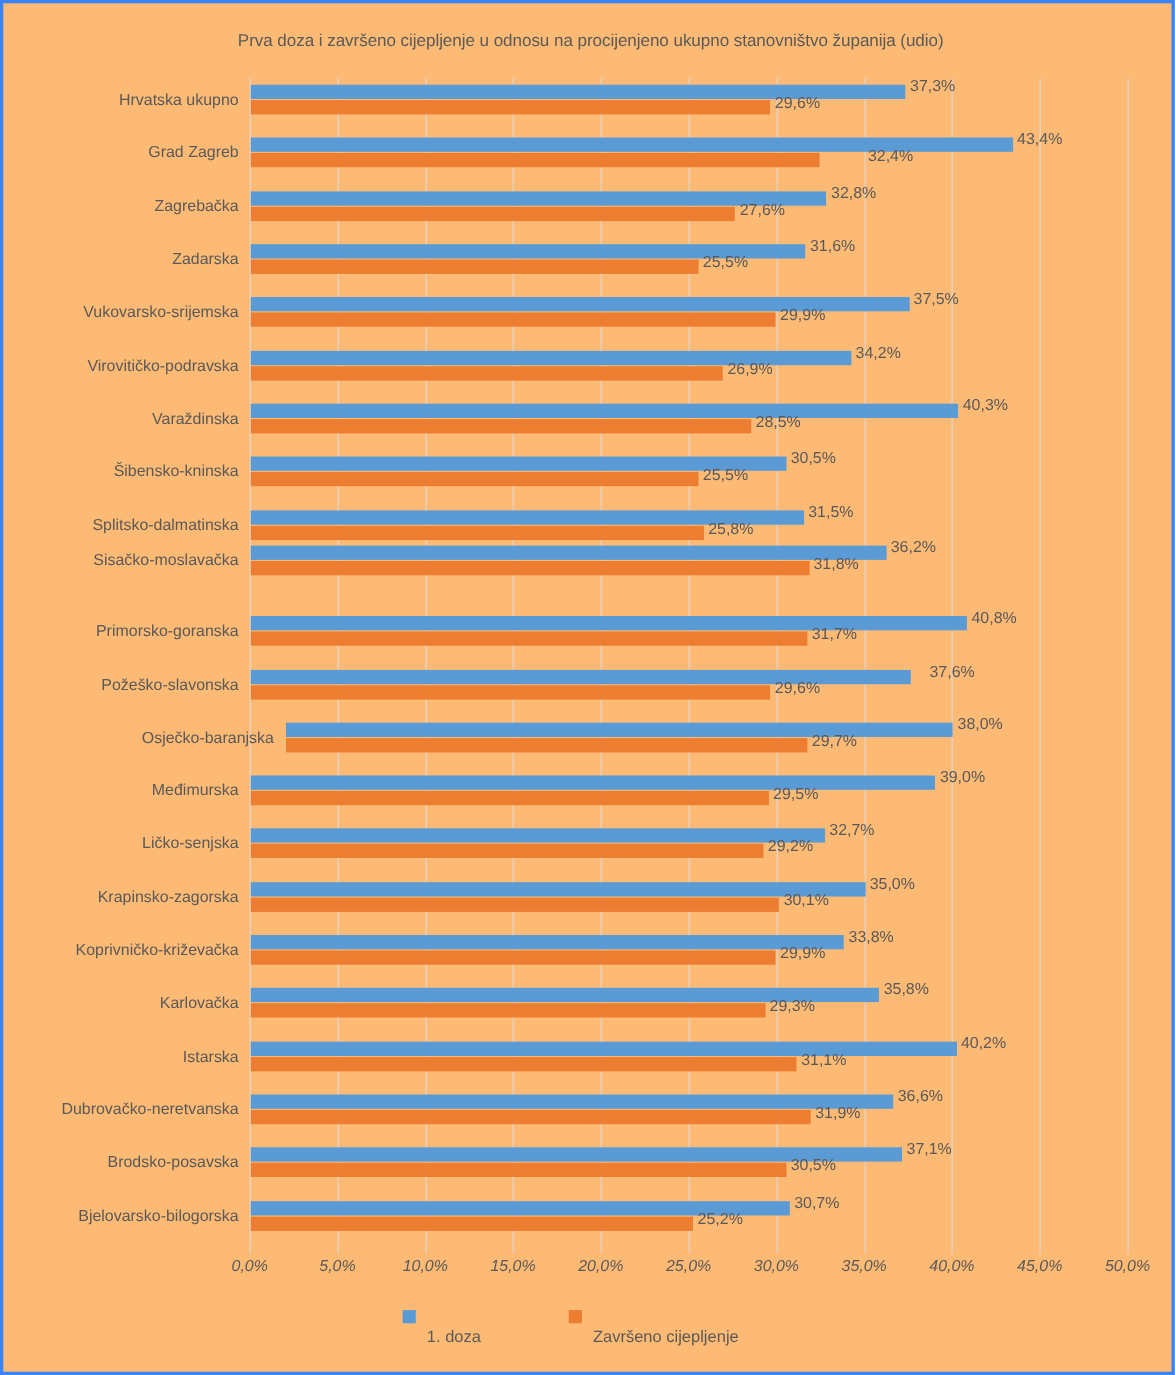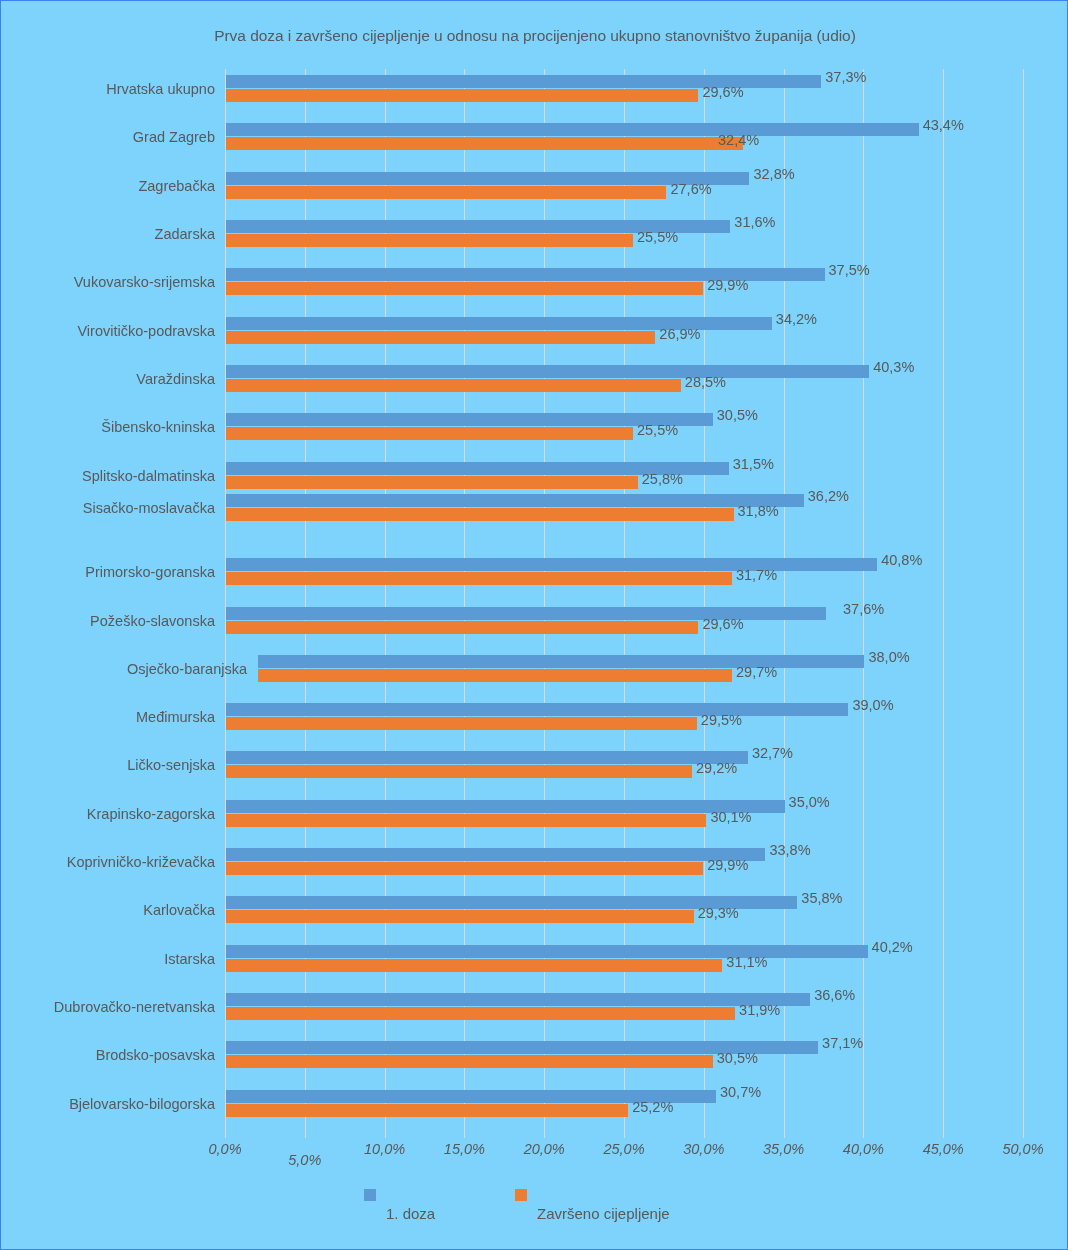--- a/index.html
+++ b/index.html
@@ -8,22 +8,22 @@
     height: 1250px;
     background: #ffffff;
     font-family: "Liberation Sans", sans-serif;
     overflow: hidden;
   }
   #chart-frame {
     position: absolute;
     left: 0; top: 0;
     width: 1068px;
     height: 1250px;
-    border: 1px solid #3b82f6;
-    background: #7dd3fc;
+    border: 3px solid #3b82f6;
+    background: #fdba74;
   }
   #chart-title {
     position: absolute;
     left: 0; top: 26px;
     width: 1068px;
     text-align: center;
     font-size: 15.5px;
     color: #595959;
     letter-spacing: -0.05px;
     white-space: nowrap;
@@ -181,21 +181,21 @@
         <div class="bar b1" style="width: 595.308px; background: rgb(91, 155, 213);"></div>
         <div class="bar b2" style="width: 472.416px; background: rgb(237, 125, 49);"></div>
         <div class="dlabel d1" style="left: 824.308px;">37,3%</div>
         <div class="dlabel d2" style="left: 701.416px;">29,6%</div>
       </div>
       <div class="cat-row" style="top: 116.318px;">
         <div class="cat-label">Grad Zagreb</div>
         <div class="bar b1" style="width: 692.664px; background: rgb(91, 155, 213);"></div>
         <div class="bar b2" style="width: 517.104px; background: rgb(237, 125, 49);"></div>
         <div class="dlabel d1" style="left: 921.664px;">43,4%</div>
-        <div class="dlabel d2" style="left: 717px;">32,4%</div>
+        <div class="dlabel d2" style="left: 786px;">32,4%</div>
       </div>
       <div class="cat-row" style="top: 164.636px;">
         <div class="cat-label">Zagrebačka</div>
         <div class="bar b1" style="width: 523.488px; background: rgb(91, 155, 213);"></div>
         <div class="bar b2" style="width: 440.496px; background: rgb(237, 125, 49);"></div>
         <div class="dlabel d1" style="left: 752.488px;">32,8%</div>
         <div class="dlabel d2" style="left: 669.496px;">27,6%</div>
       </div>
       <div class="cat-row" style="top: 212.955px;">
         <div class="cat-label">Zadarska</div>
@@ -327,21 +327,21 @@
         <div class="cat-label">Bjelovarsko-bilogorska</div>
         <div class="bar b1" style="width: 489.972px; background: rgb(91, 155, 213);"></div>
         <div class="bar b2" style="width: 402.192px; background: rgb(237, 125, 49);"></div>
         <div class="dlabel d1" style="left: 718.972px;">30,7%</div>
         <div class="dlabel d2" style="left: 631.192px;">25,2%</div>
       </div>
     </div>
 
   <div id="xaxis">
       <div class="xtick" style="left: 224px;">0,0%</div>
-      <div class="xtick" style="left: 303.8px; margin-top: 11px;">5,0%</div>
+      <div class="xtick" style="left: 303.8px;">5,0%</div>
       <div class="xtick" style="left: 383.6px;">10,0%</div>
       <div class="xtick" style="left: 463.4px;">15,0%</div>
       <div class="xtick" style="left: 543.2px;">20,0%</div>
       <div class="xtick" style="left: 623px;">25,0%</div>
       <div class="xtick" style="left: 702.8px;">30,0%</div>
       <div class="xtick" style="left: 782.6px;">35,0%</div>
       <div class="xtick" style="left: 862.4px;">40,0%</div>
       <div class="xtick" style="left: 942.2px;">45,0%</div>
       <div class="xtick" style="left: 1022px;">50,0%</div>
     </div>

